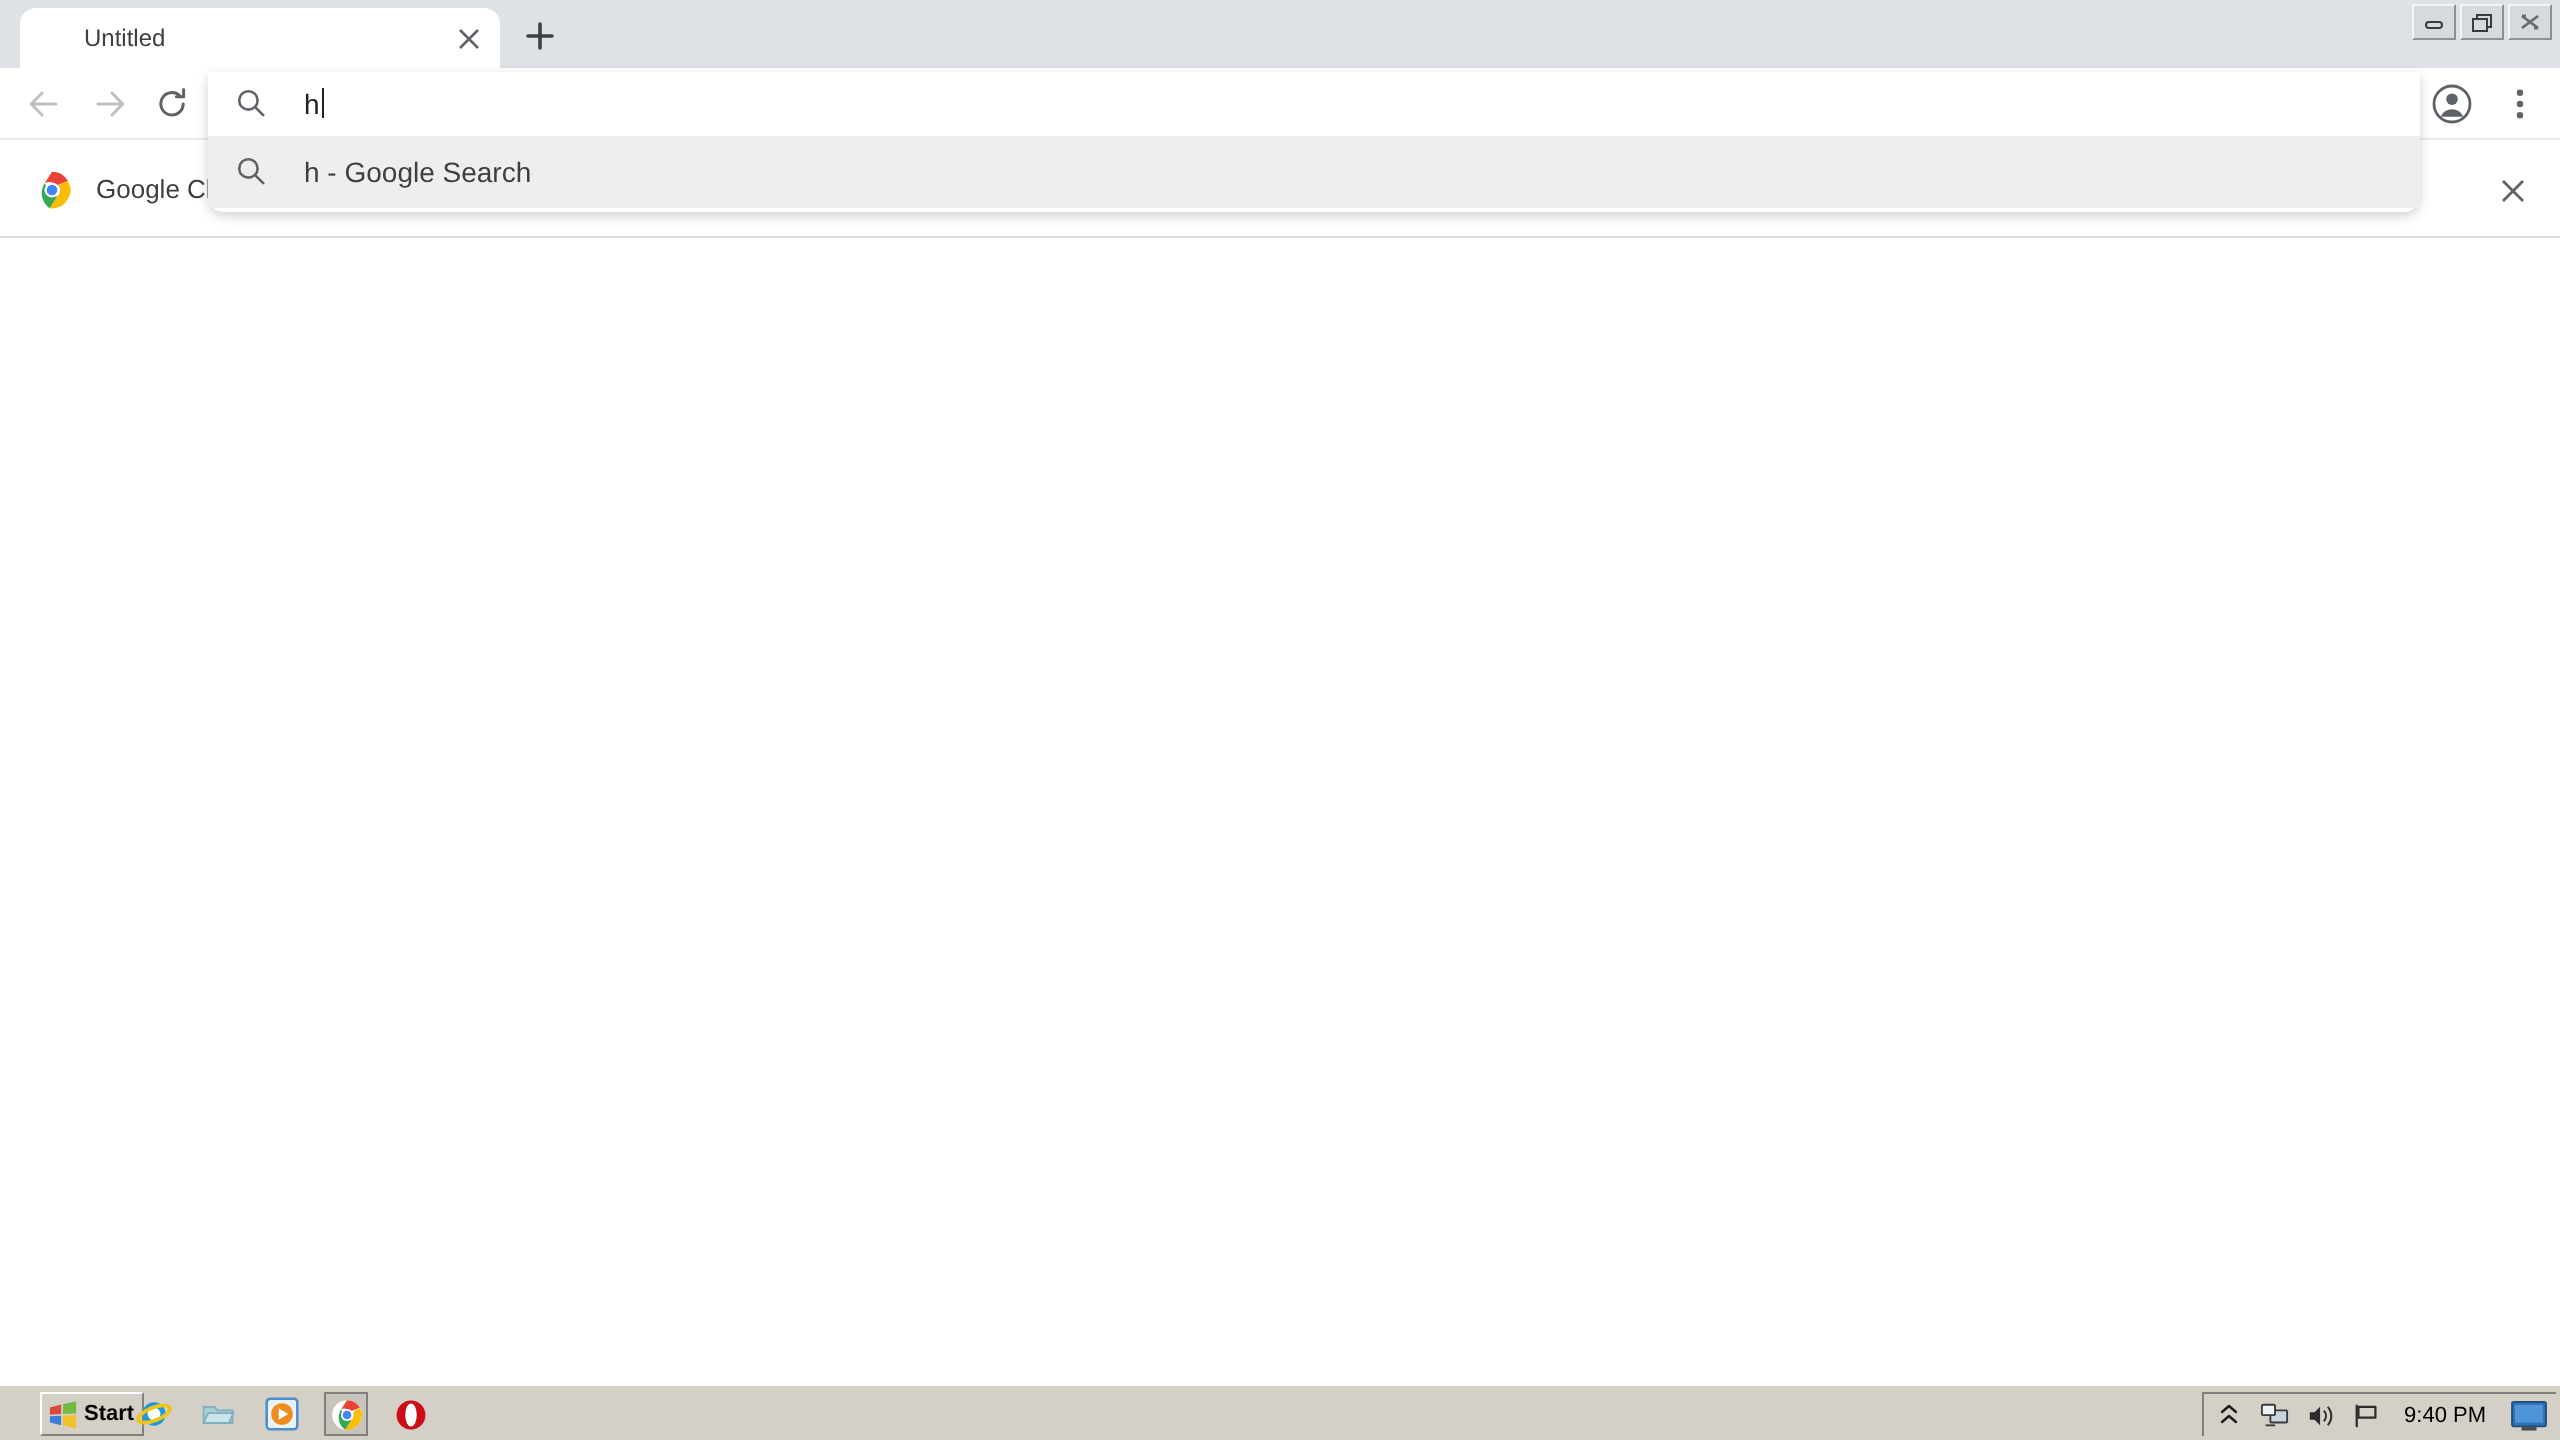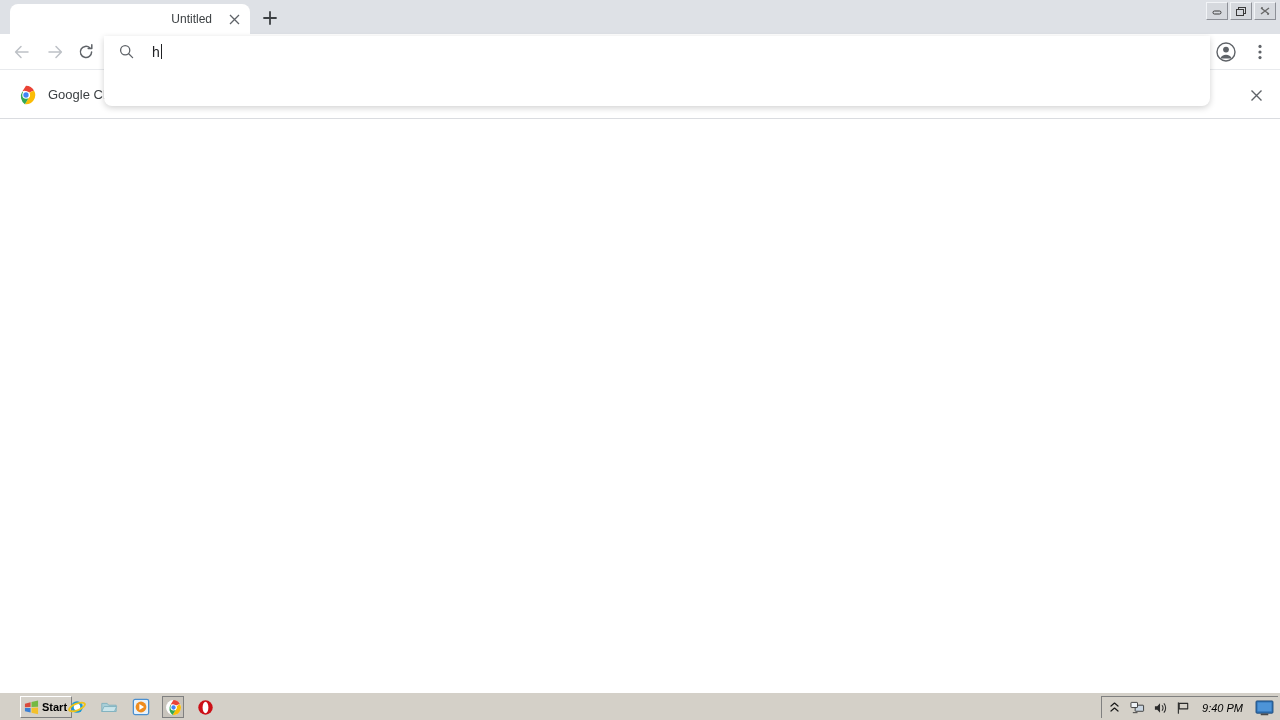--- a/index.html
+++ b/index.html
@@ -2,21 +2,21 @@
 <html><head>
 <meta charset="utf-8">
 <style>
   * { box-sizing: border-box; margin: 0; padding: 0; }
   html, body {
     width: 1280px; height: 720px;
     overflow: hidden;
     font-family: "Liberation Sans", sans-serif;
     background: #ffffff;
   }
-  #root { position: relative; width: 1280px; height: 700px; text-align: right; }
+  #root { position: relative; width: 1280px; height: 700px; }
 
   
   .chrome-window {
     position: absolute; left: 0; top: 0;
     width: 1280px; height: 692px;
     background: #ffffff;
   }
 
   
   .tabstrip {
@@ -212,21 +212,21 @@
   }
   .tray {
     position: absolute; right: 2px; top: 3px;
     height: 22px;
     display: flex; align-items: center; gap: 7px;
     padding: 0 4px;
     border-left: 1px solid #808080;
     border-top: 1px solid #808080;
   }
   .tray-icon { width: 16px; height: 16px; display: flex; align-items: center; justify-content: center; }
-  .tray-clock { font-size: 11px; color: #000000; padding: 0 4px; font-style: italic; }
+  .tray-clock { font-size: 11px; color: #000000; padding: 0 4px; }
   .tray-desktop { width: 20px; height: 18px; display:flex; align-items:center; justify-content:center; }
 </style>
 </head>
 <body>
 
 <div id="root">
 
   <div class="chrome-window">
 
     <div class="tabstrip">
@@ -332,20 +332,29 @@
     <div class="omni-popup">
       <div class="omni-input-row">
         <span class="omni-search-icon">
           <svg width="15" height="15" viewBox="0 0 15 15">
               <circle cx="6.2" cy="6.2" r="4.6" fill="none" stroke="#5f6368" stroke-width="1.3"></circle>
               <path d="M9.7 9.7 L13.6 13.6" stroke="#5f6368" stroke-width="1.3" stroke-linecap="round"></path>
             </svg>
         </span>
         <span class="omni-text"><span>h</span><span class="omni-caret"></span></span>
       </div>
+      <div class="omni-suggest">
+        <span class="sugg-icon">
+          <svg width="15" height="15" viewBox="0 0 15 15">
+              <circle cx="6.2" cy="6.2" r="4.6" fill="none" stroke="#5f6368" stroke-width="1.3"></circle>
+              <path d="M9.7 9.7 L13.6 13.6" stroke="#5f6368" stroke-width="1.3" stroke-linecap="round"></path>
+            </svg>
+        </span>
+        <span class="sugg-text">h - Google Search</span>
+      </div>
     </div>
 
   </div>
 
   <div class="taskbar">
 
     <div class="start-button">
       <svg width="15" height="15" viewBox="0 0 16 16">
         <path d="M1 4 L7 2.4 L7 7.4 L1 7.8 Z" fill="#d94a3d"></path>
         <path d="M8 2.2 L15 0.6 L15 7.2 L8 7.4 Z" fill="#74b943"></path>

